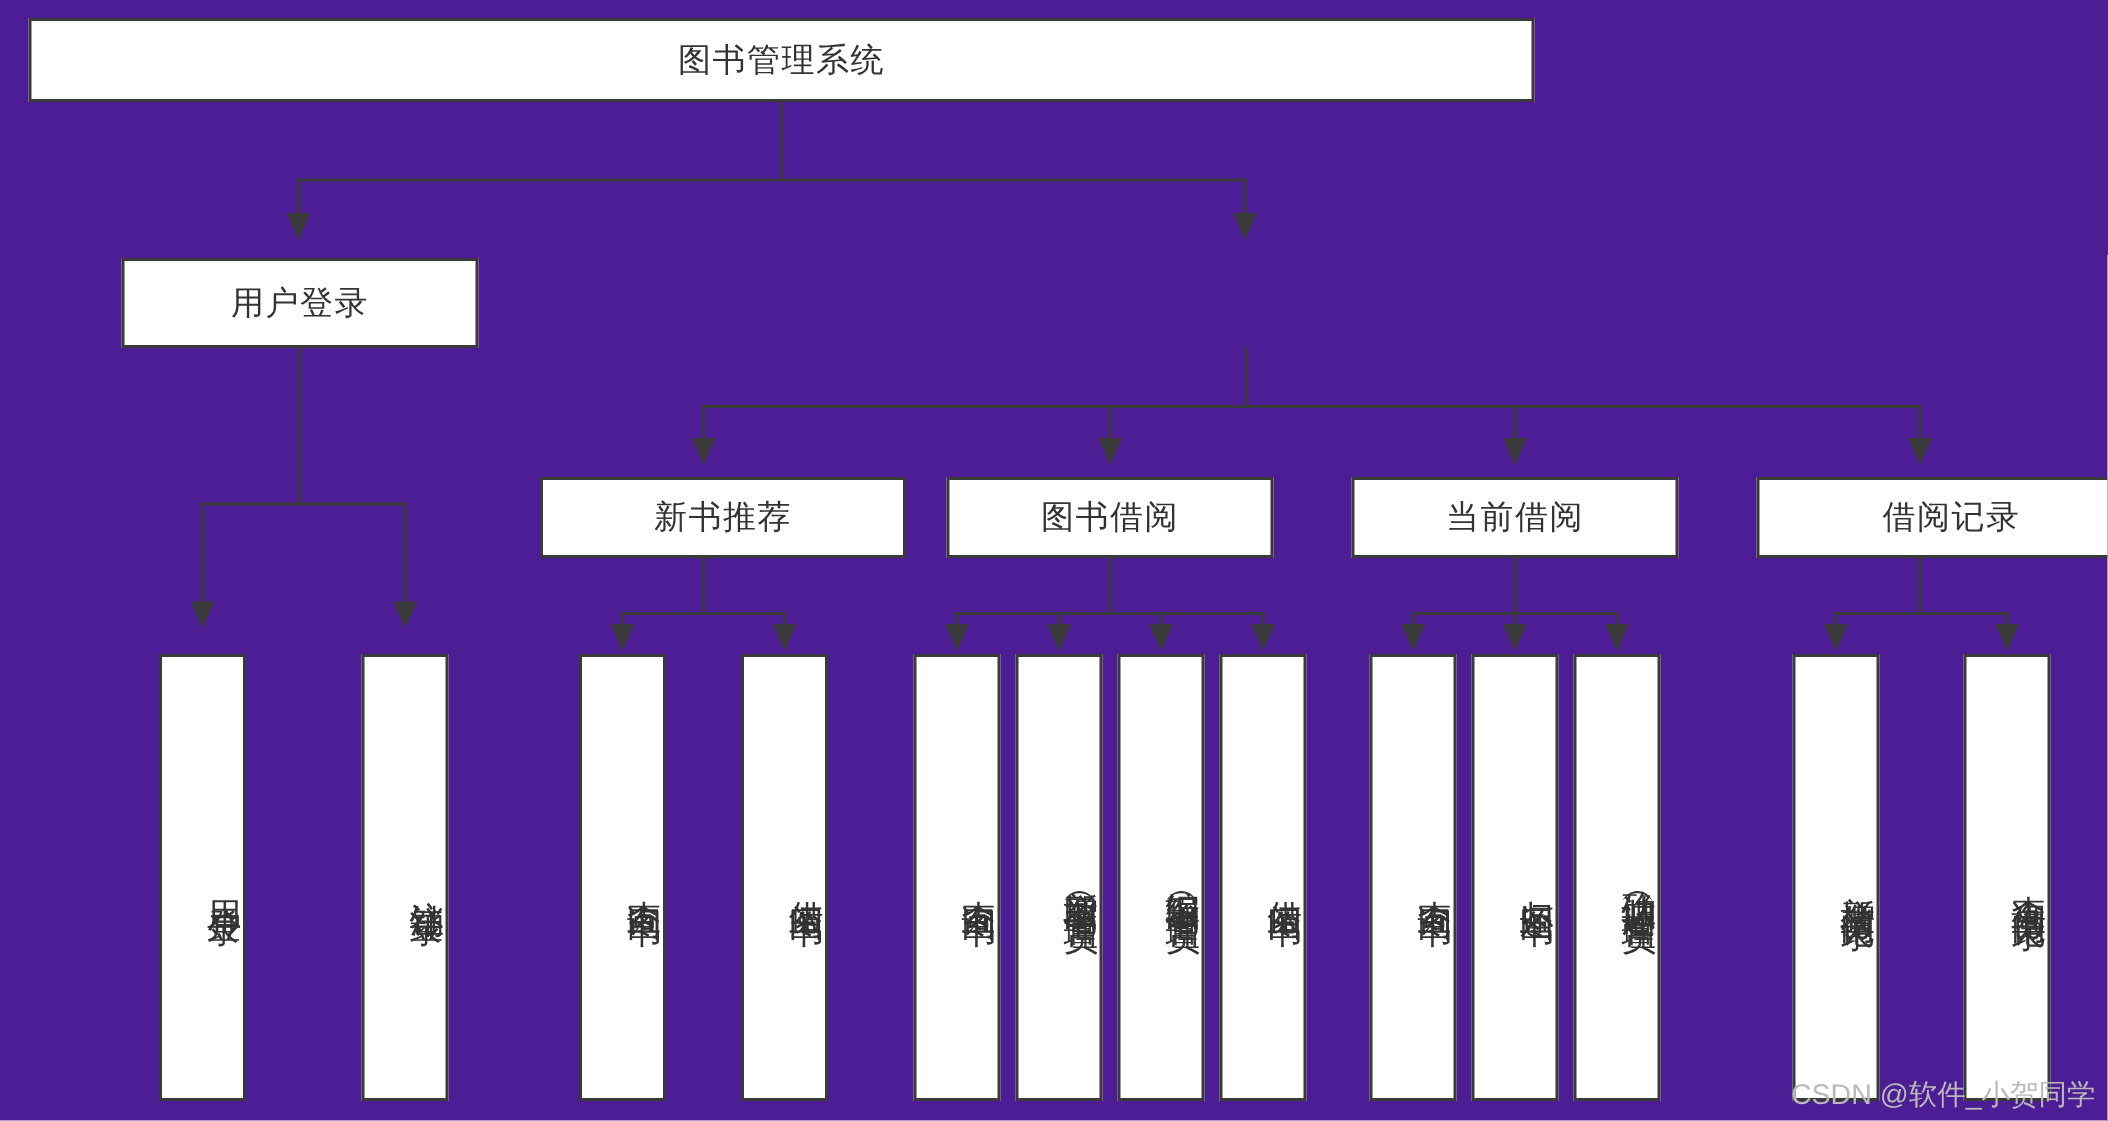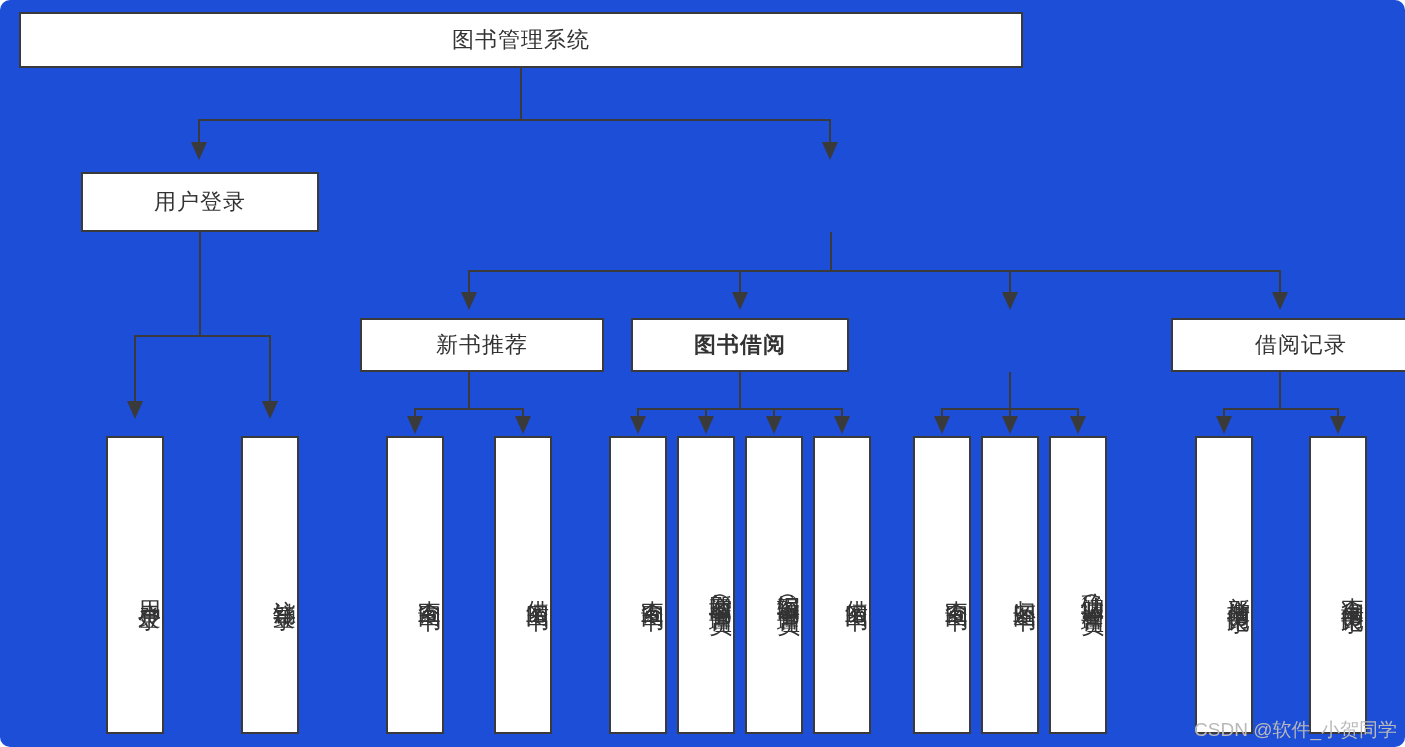--- a/index.html
+++ b/index.html
@@ -4,23 +4,22 @@
 <style>
   html,body{margin:0;padding:0;background:#ffffff;}
   body{
     font-family:"Liberation Sans","DejaVu Sans",sans-serif;
     color:#2b2b2b;
   }
   #canvas{
     position:relative;
     width:1405px;
     height:747px;
-    background:#1d4ed8;
+    background:#4c1d95;
     overflow:hidden;
-    border-radius:10px;
   }
   
   .node{
     position:absolute;
     box-sizing:border-box;
     border:2px solid #3a3a3a;
     background:#ffffff;
     display:flex;
     align-items:center;
     justify-content:center;
@@ -122,22 +121,25 @@
   <div class="ln v" style="left:739px;top:270px;width:2px;height:24px;"></div>
   <div class="arrow" style="left:732px;top:292px;"></div>
   <div class="ln v" style="left:1009px;top:270px;width:2px;height:24px;"></div>
   <div class="arrow" style="left:1002px;top:292px;"></div>
   <div class="ln v" style="left:1279px;top:270px;width:2px;height:24px;"></div>
   <div class="arrow" style="left:1272px;top:292px;"></div>
 
   <div class="node h" style="left:360px;top:318px;width:244px;height:54px;">
     <span>新书推荐</span>
   </div>
-  <div class="node h" style="left:631px;top:318px;width:218px;height:54px;font-weight:bold;">
+  <div class="node h" style="left:631px;top:318px;width:218px;height:54px;">
     <span>图书借阅</span>
+  </div>
+  <div class="node h" style="left:901px;top:318px;width:218px;height:54px;">
+    <span>当前借阅</span>
   </div>
   <div class="node h" style="left:1171px;top:318px;width:260px;height:54px;">
     <span>借阅记录</span>
   </div>
 
   <div class="ln v" style="left:468px;top:372px;width:2px;height:38px;"></div>
   <div class="ln h" style="left:414px;top:408px;width:110px;height:2px;"></div>
   <div class="ln v" style="left:414px;top:408px;width:2px;height:12px;"></div>
   <div class="arrow" style="left:407px;top:416px;"></div>
   <div class="ln v" style="left:522px;top:408px;width:2px;height:12px;"></div>

